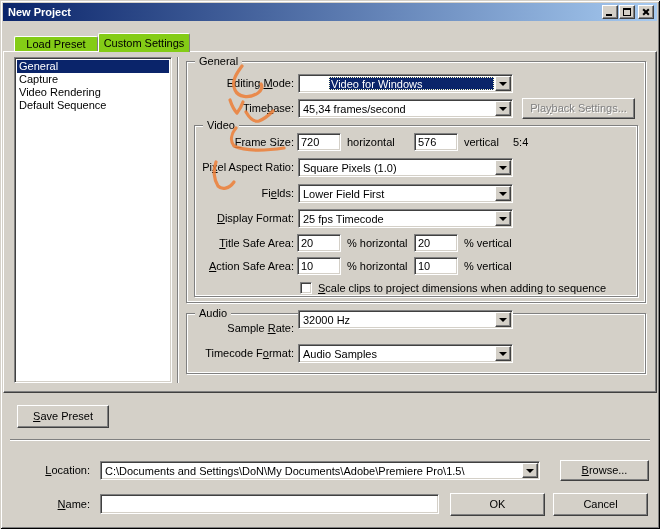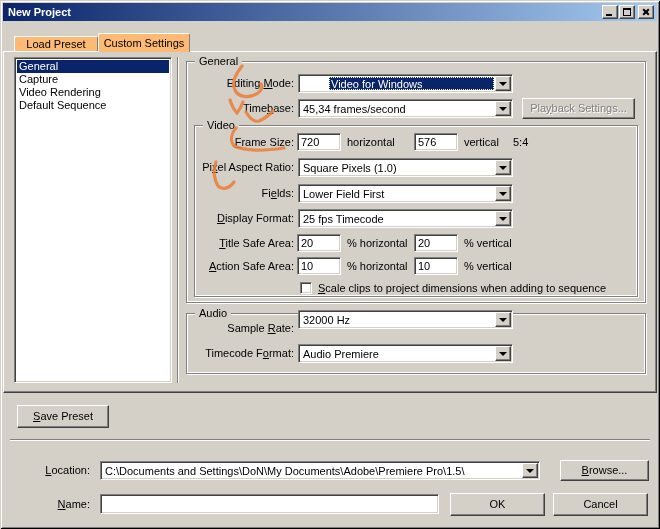--- a/index.html
+++ b/index.html
@@ -27,21 +27,21 @@
     position:absolute; top:5px; width:16px; height:14px; background:#d4d0c8;
     border:1px solid; border-color:#fff #404040 #404040 #fff;
     box-shadow: inset -1px -1px 0 #808080;
   }
   .win-btn .bar { position:absolute; left:3px; bottom:2px; width:6px; height:2px; background:#000; }
   .win-btn .box { position:absolute; left:3px; top:2px; width:8px; height:8px; border:1px solid #000; border-top:2px solid #000; }
   .win-btn .x1,.win-btn .x2 { position:absolute; left:3px; top:5px; width:8px; height:2px; background:#000; }
   .win-btn .x1 { transform:rotate(45deg); } .win-btn .x2 { transform:rotate(-45deg); }
 
   .tab {
-    position:absolute; background:#fdba74; text-align:center;
+    position:absolute; background:#84cc16; text-align:center;
     border:1px solid; border-color:#fff #808080 #d4d0c8 #fff;
     border-bottom:none; border-radius:2px 2px 0 0; white-space:nowrap;
   }
   .tab.inactive { top:36px; height:16px; line-height:15px; z-index:1; }
   .tab.active  { top:33px; height:19px; line-height:18px; z-index:6; }
 
   .panel {
     position:absolute; left:3px; top:51px; width:654px; height:342px;
     background:#d4d0c8;
     border:1px solid; border-color:#fff #404040 #404040 #fff;
@@ -247,21 +247,21 @@
   </div>
   <div class="combo" style="left:298px; top:310px; width:215px; height:19px;">
     <span class="combo-text">32000 Hz</span>
     <span class="combo-btn"></span>
   </div>
 
   <div class="lbl" style="left:186px; width:108px; top:344px;">
     <span>Timecode F</span><span class="mn">o</span><span>rmat:</span>
   </div>
   <div class="combo" style="left:298px; top:344px; width:215px; height:19px;">
-    <span class="combo-text">Audio Premiere</span>
+    <span class="combo-text">Audio Samples</span>
     <span class="combo-btn"></span>
   </div>
 
   <div class="btn" style="left:17px; top:405px; width:92px; height:23px; line-height:21px;">
     <span class="mn">S</span><span>ave Preset</span>
   </div>
 
   <div class="etched-h" style="left:10px; top:439px; width:640px;"></div>
 
   <div class="lbl" style="left:20px; width:70px; top:461px;">

